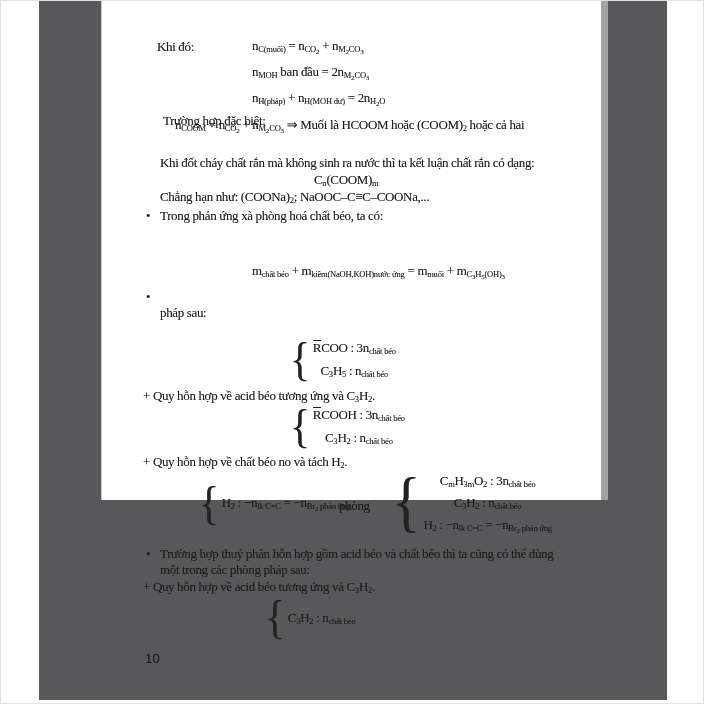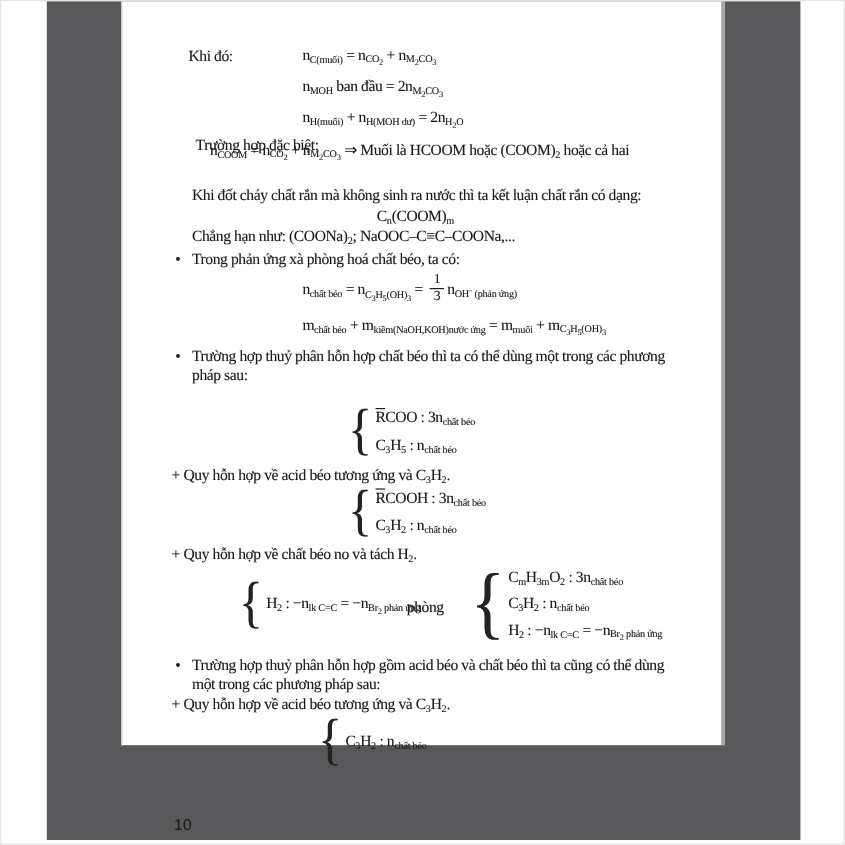--- a/index.html
+++ b/index.html
@@ -6,74 +6,70 @@
   #stage{
     position:relative;width:704px;height:704px;background:#ffffff;
     overflow:hidden;font-family:"Liberation Serif", serif;
     box-sizing:border-box;border:1px solid #e3e3e3;
   }
   .photo-bg{
     position:absolute;left:38px;top:0;width:628px;height:699px;
     background:#58585a;
   }
   .paper{
-    position:absolute;left:100px;top:0;width:499px;height:620px;
+    position:absolute;left:100px;top:0;width:499px;height:499px;
     background:#ffffff;border-left:1px solid #cicici;
-    border-left:1px solid #c9c9c9;border-right:3px solid #a3a3a3;
+    border-left:1px solid #c9c9c9;border-right:7px solid #a3a3a3;
     color:#1c1c1c;font-size:13px;letter-spacing:-0.35px;
     text-shadow:0 0 0.6px rgba(28,28,28,0.38);
+    text-align:center;
   }
   .abs{position:absolute;white-space:nowrap;line-height:16px;}
   sub{font-size:8.5px;line-height:0;letter-spacing:-0.2px;vertical-align:-0.28em;}
   sub sub{font-size:7px;vertical-align:-0.35em;}
   .ov{display:inline-block;border-top:1.2px solid currentColor;line-height:1.02;}
   .frac{display:inline-flex;flex-direction:column;align-items:center;
     vertical-align:middle;font-size:11.5px;line-height:1.12;margin:0 3px;position:relative;top:-2px;}
   .fr-num{border-bottom:1px solid currentColor;padding:0 3px;}
   .bullet-dot{position:absolute;font-size:13px;}
   .brace-block{position:absolute;display:flex;align-items:center;}
   .brace{font-family:"Liberation Serif",serif;color:#222;margin-right:3px;
     transform:scaleY(1.12);transform-origin:center;font-weight:400;}
   .brace.b2{font-size:42px;}
   .brace.b3{font-size:60px;}
   .brace-lines > div{line-height:23px;white-space:nowrap;}
   .brace-lines.tight > div{line-height:22px;}
   .brace-lines.wide > div{line-height:25px;}
-  .pagenum{font-family:"Liberation Sans",sans-serif;font-size:13px;letter-spacing:0.2px;margin-top:29px;}
+  .pagenum{font-family:"Liberation Sans",sans-serif;font-size:13px;letter-spacing:0.2px;}
 </style>
 </head>
 <body>
 
 <div id="stage">
   <div class="photo-bg"></div>
 
   <div class="paper">
 
     <div class="abs" style="left:55px;top:38px">Khi đó:</div>
     <div class="abs" style="left:150px;top:37px">n<sub>C(muối)</sub> = n<sub>CO<sub>2</sub></sub> + n<sub>M<sub>2</sub>CO<sub>3</sub></sub></div>
     <div class="abs" style="left:150px;top:63px">n<sub>MOH</sub> ban đầu = 2n<sub>M<sub>2</sub>CO<sub>3</sub></sub></div>
-    <div class="abs" style="left:150px;top:89px">n<sub>H(muối)</sub> + n<sub>H(MOH dư)</sub> = 2n<sub>H<sub>2</sub>O</sub></div>
+    <div class="abs" style="left:150px;top:89px">n<sub>H(pháp)</sub> + n<sub>H(MOH dư)</sub> = 2n<sub>H<sub>2</sub>O</sub></div>
 
     <div class="abs" style="left:61px;top:112px">Trường hợp đặc biệt:</div>
     <div class="abs" style="left:73px;top:116px">n<sub>COOM</sub> = n<sub>CO<sub>2</sub></sub> + n<sub>M<sub>2</sub>CO<sub>3</sub></sub> ⇒ Muối là HCOOM hoặc (COOM)<sub>2</sub> hoặc cả hai</div>
     <div class="abs" style="left:58px;top:154px">Khi đốt cháy chất rắn mà không sinh ra nước thì ta kết luận chất rắn có dạng:</div>
     <div class="abs" style="left:212px;top:171px">C<sub>n</sub>(COOM)<sub>m</sub></div>
     <div class="abs" style="left:58px;top:188px">Chẳng hạn như: (COONa)<sub>2</sub>; NaOOC–C≡C–COONa,...</div>
 
     <span class="bullet-dot" style="left:44px;top:207px">•</span>
     <div class="abs" style="left:58px;top:207px">Trong phản ứng xà phòng hoá chất béo, ta có:</div>
 
-    <div class="abs" style="left:150px;top:228px">n<sub>chất béo</sub> = n<sub>C<sub>3</sub>H<sub>5</sub>(OH)<sub>3</sub></sub> = <span class="frac">
-          <span class="fr-num">1</span>
-          <span class="fr-den">3</span>
-        </span>n<sub>OH⁻ (phản ứng)</sub></div>
     <div class="abs" style="left:150px;top:262px">m<sub>chất béo</sub> + m<sub>kiềm(NaOH,KOH)nước ứng</sub> = m<sub>muối</sub> + m<sub>C<sub>3</sub>H<sub>5</sub>(OH)<sub>3</sub></sub></div>
 
     <span class="bullet-dot" style="left:44px;top:288px">•</span>
-    <div class="abs" style="left:58px;top:288px">Trường hợp thuỷ phân hỗn hợp chất béo thì ta có thể dùng một trong các phương</div>
     <div class="abs" style="left:58px;top:304px">pháp sau:</div>
 
     <div class="brace-block" style="left:188px;top:334px">
       <span class="brace b2">{</span>
       <div class="brace-lines">
         <div><span class="ov">R</span>COO : 3n<sub>chất béo</sub></div>
         <div>C<sub>3</sub>H<sub>5</sub> : n<sub>chất béo</sub></div>
       </div>
     </div>
 
@@ -98,21 +94,21 @@
       <span class="brace b3">{</span>
       <div class="brace-lines tight">
         <div>C<sub>m</sub>H<sub>3m</sub>O<sub>2</sub> : 3n<sub>chất béo</sub></div>
         <div>C<sub>3</sub>H<sub>2</sub> : n<sub>chất béo</sub></div>
         <div>H<sub>2</sub> : −n<sub>lk C=C</sub> = −n<sub>Br<sub>2</sub> phản ứng</sub></div>
       </div>
     </div>
 
     <span class="bullet-dot" style="left:44px;top:545px">•</span>
     <div class="abs" style="left:58px;top:545px">Trường hợp thuỷ phân hỗn hợp gồm acid béo và chất béo thì ta cũng có thể dùng</div>
-    <div class="abs" style="left:58px;top:561px">một trong các phương pháp sau:</div>
+    <div class="abs" style="left:58px;top:561px">một trong các phòng pháp sau:</div>
 
     <div class="abs" style="left:41px;top:578px">+ Quy hỗn hợp về acid béo tương ứng và C<sub>3</sub>H<sub>2</sub>.</div>
     <div class="brace-block" style="left:163px;top:592px">
       <span class="brace b2">{</span>
       <div class="brace-lines wide">
         <div>C<sub>3</sub>H<sub>2</sub> : n<sub>chất béo</sub></div>
       </div>
     </div>
 
     <div class="abs pagenum" style="left:43px;top:650px">10</div>

